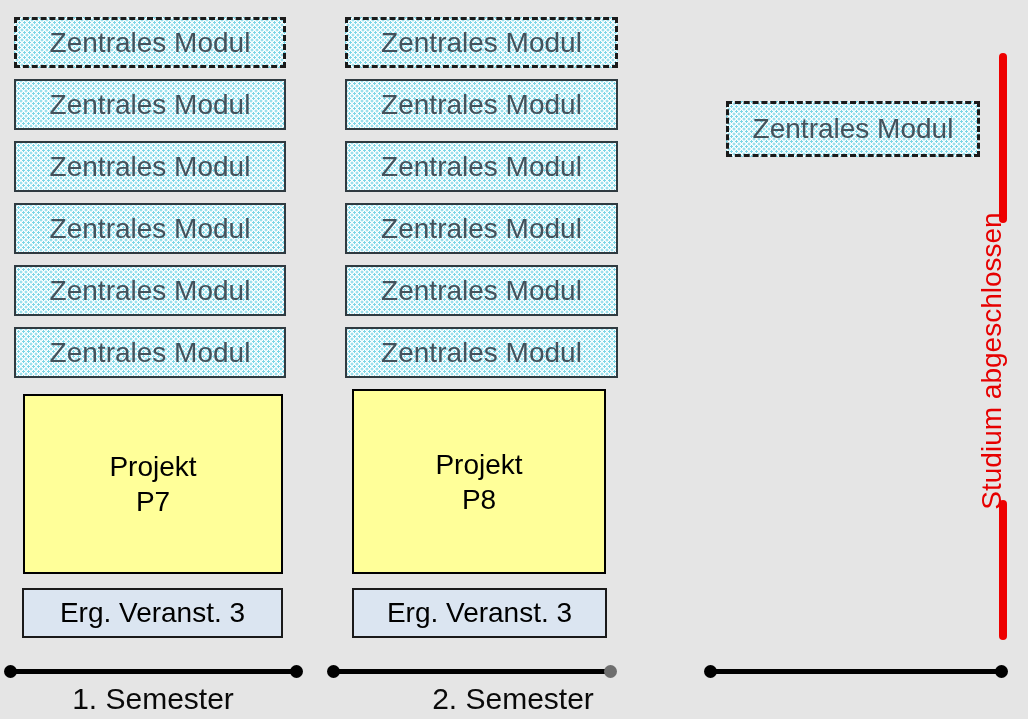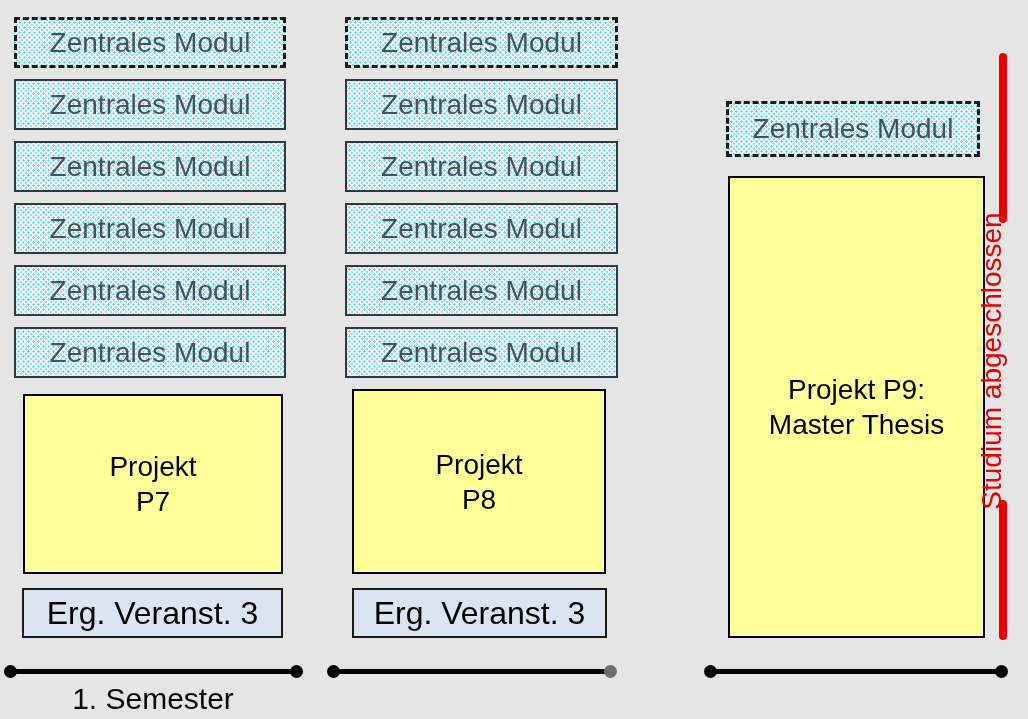--- a/index.html
+++ b/index.html
@@ -28,21 +28,21 @@
     background:#ffff99;
     display:flex;flex-direction:column;align-items:center;justify-content:center;
     font-size:28px;line-height:35px;color:#000000;text-align:center;
   }
   .extra{
     position:absolute;
     box-sizing:border-box;
     border:2px solid #1a1a1a;
     background:#dbe5f1;
     display:flex;align-items:center;justify-content:center;
-    font-size:32px;color:#000000;text-align:right;
+    font-size:28px;color:#000000;text-align:right;
   }
   .axis-line{position:absolute;height:5px;background:#000000;top:669px;}
   .dot{position:absolute;width:13px;height:13px;border-radius:50%;background:#000000;top:665px;}
   .dot.gray{background:#6e6e6e;}
   .axis-label{
     position:absolute;top:682px;width:220px;text-align:center;
     font-size:30px;color:#0a0a0a;
   }
   .red-seg{position:absolute;left:999px;width:8px;background:#ee0000;border-radius:4px;}
   .milestone-label{
@@ -109,36 +109,33 @@
   </div>
 
   <div class="extra" style="left:352px;top:588px;width:255px;height:50px;">
     <span>Erg. Veranst. 3</span>
   </div>
 
   <div class="module dashed" style="left:726px;top:101px;width:254px;height:56px;">
       <span>Zentrales Modul</span>
     </div>
 
-  <div class="project" style="left:728px;top:176px;width:257px;height:462px;">
-    <span>Projekt P9:</span>
-    <span>Master Thesis</span>
-  </div>
 
   <div class="axis-line" style="left:10px;width:286px;"></div>
   <div class="dot" style="left:4px;"></div>
   <div class="dot" style="left:290px;"></div>
 
   <div class="axis-line" style="left:333px;width:277px;"></div>
   <div class="dot" style="left:327px;"></div>
   <div class="dot gray" style="left:604px;"></div>
 
   <div class="axis-line" style="left:710px;width:291px;"></div>
   <div class="dot" style="left:704px;"></div>
   <div class="dot" style="left:995px;"></div>
 
   <div class="axis-label" style="left:43px;">1. Semester</div>
+  <div class="axis-label" style="left:403px;">2. Semester</div>
 
   <div class="red-seg" style="top:53px;height:170px;"></div>
   <div class="red-seg" style="top:500px;height:140px;"></div>
   <div class="milestone-label">Studium abgeschlossen</div>
 
 </div>
 
 </body></html>

